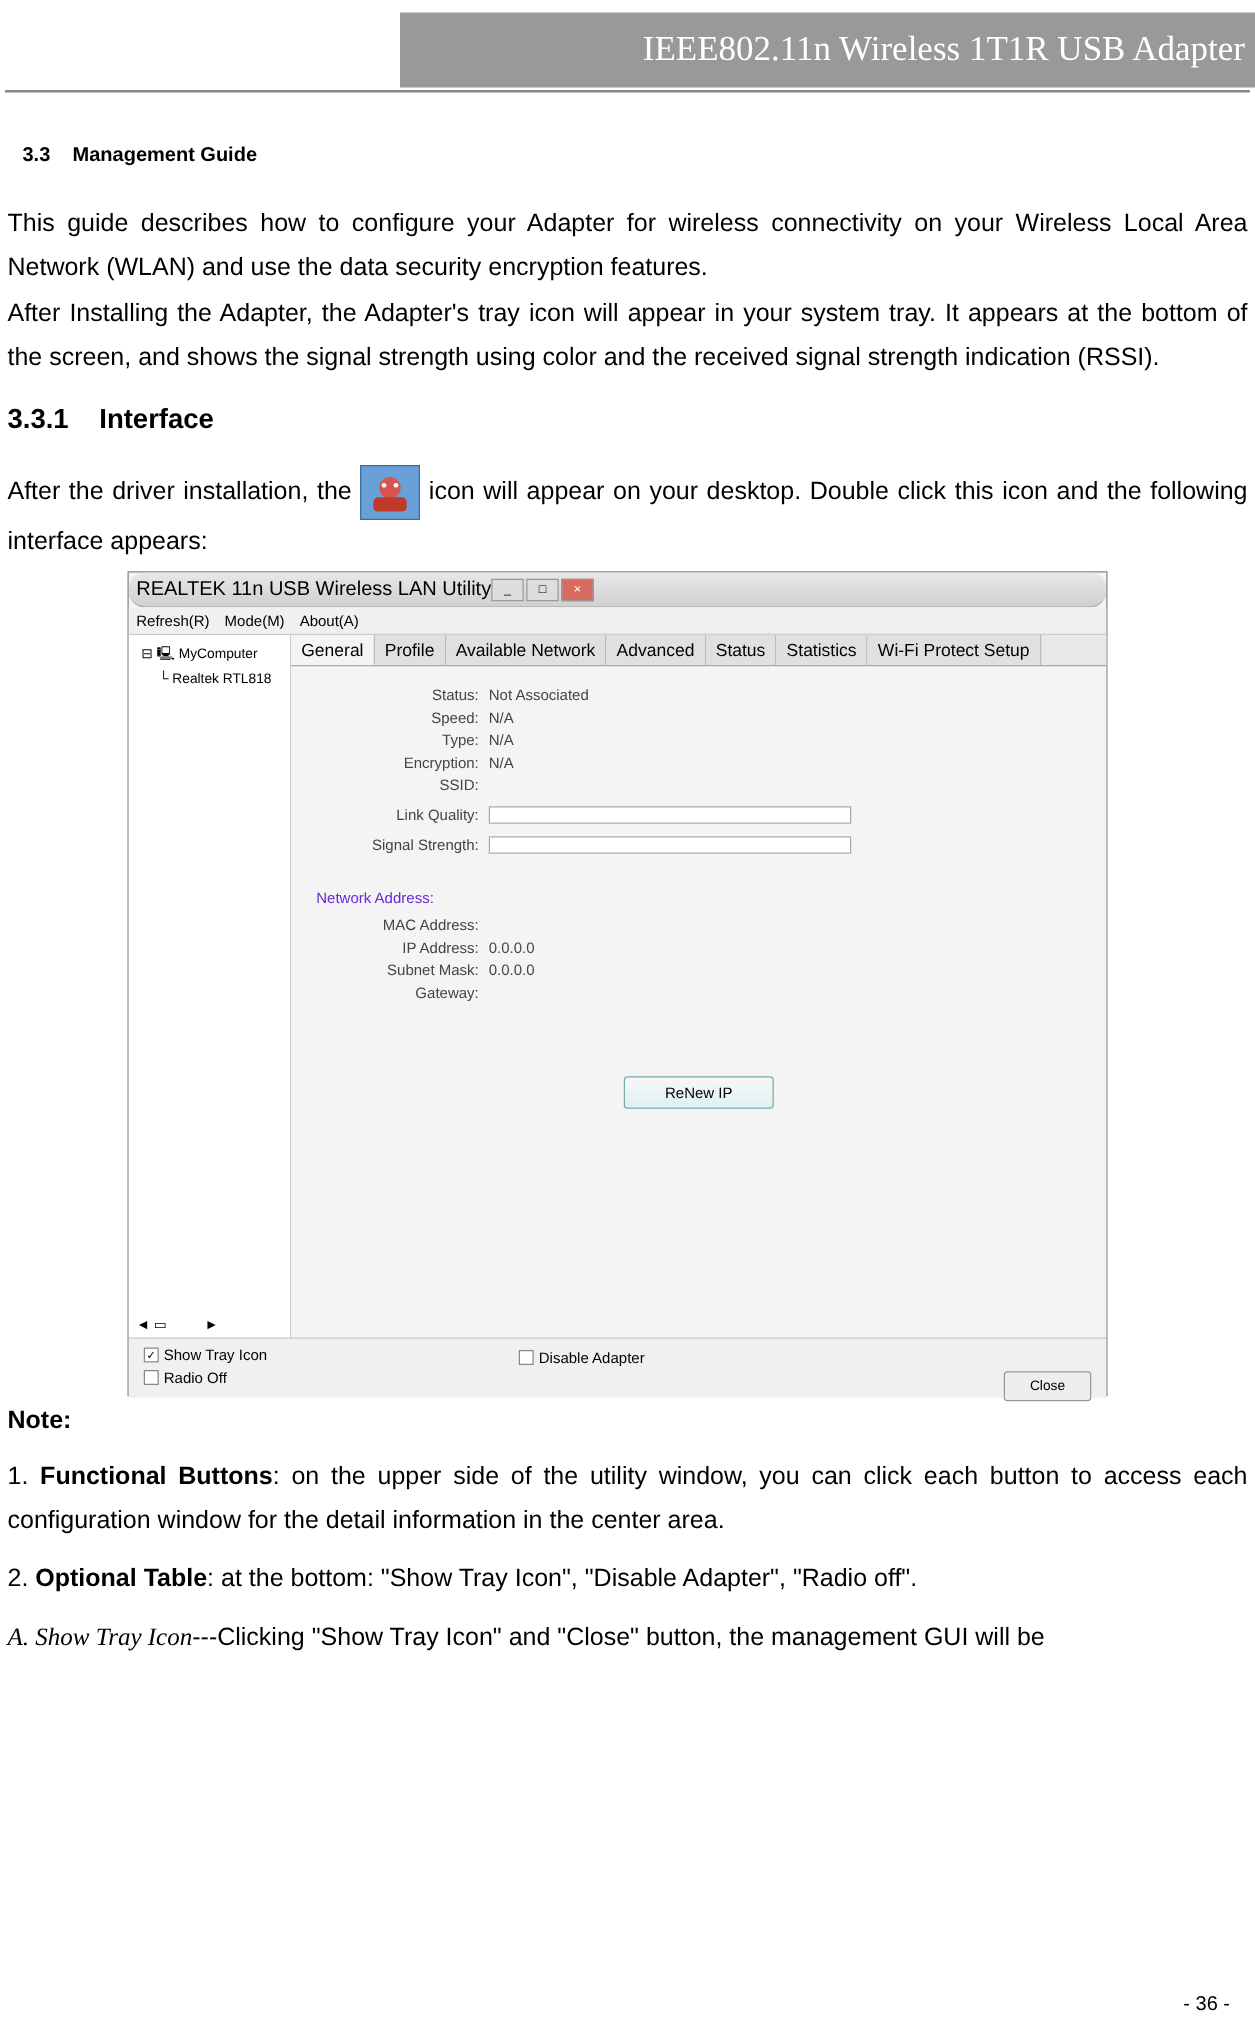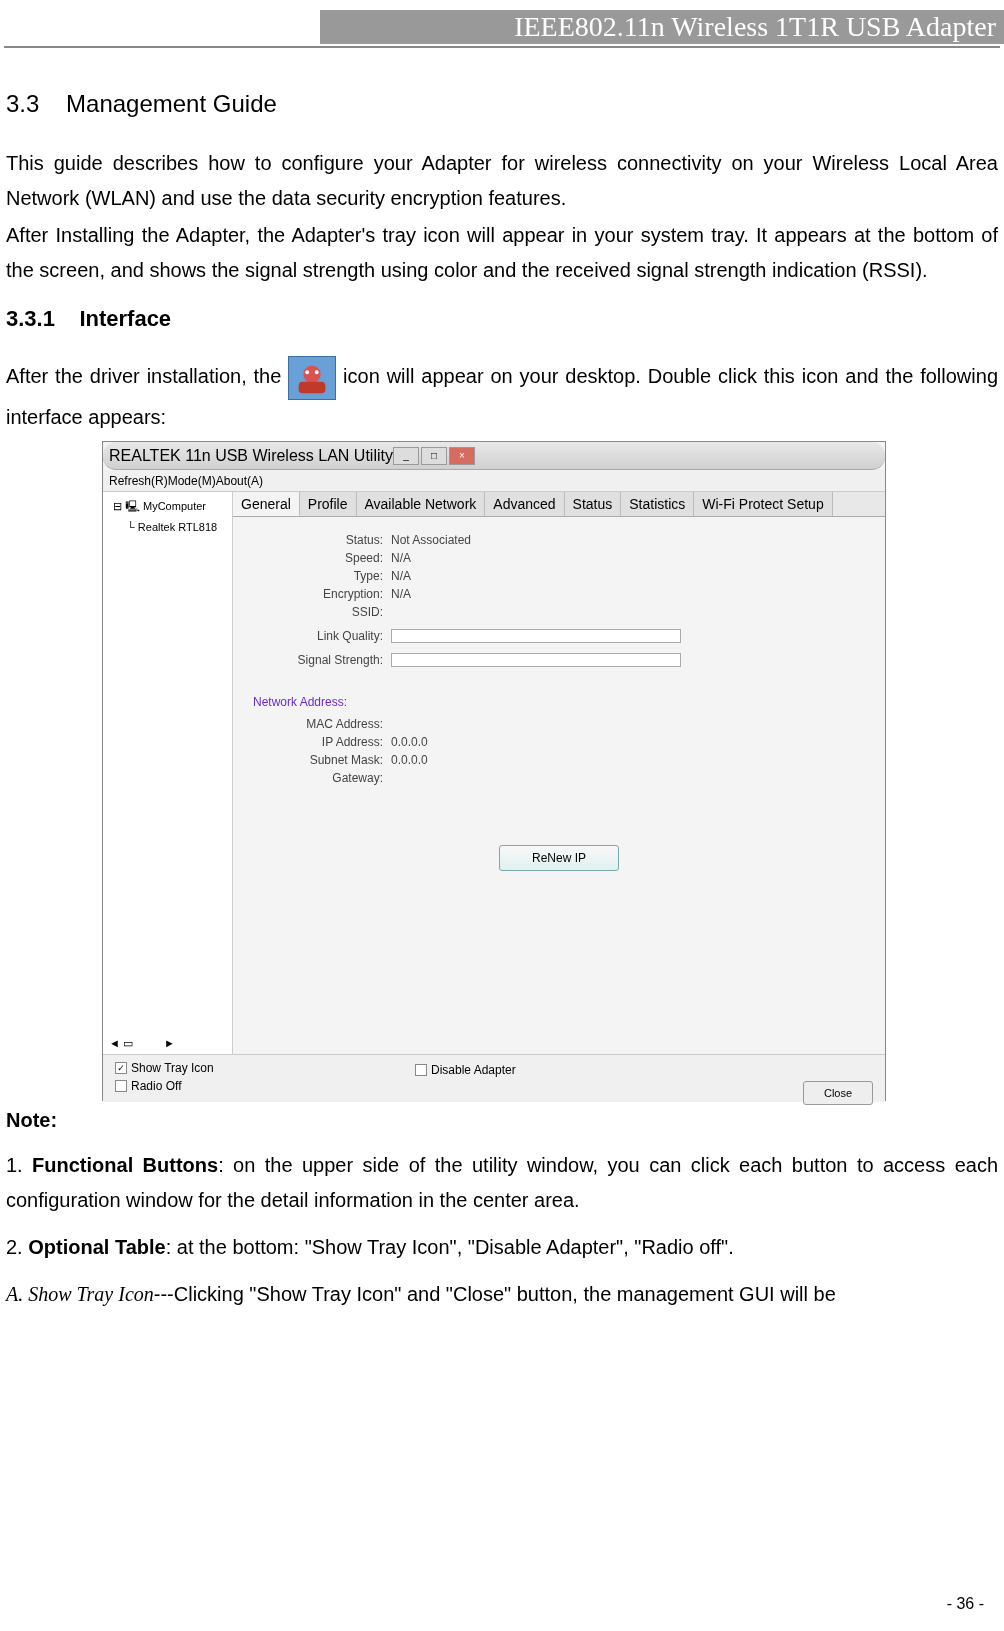--- a/index.html
+++ b/index.html
@@ -1,30 +1,30 @@
 <!DOCTYPE html>
 <html><head>
   <meta charset="utf-8">
   <style>
     * { margin: 0; padding: 0; box-sizing: border-box; }
     body { font-family: Arial, sans-serif; width: 1004px; height: 1631px; background: #fff; position: relative; }
-    .header-bar { background: #999; color: #fff; font-family: "Times New Roman", serif; font-size: 28px; padding: 1px 8px; text-align: right; margin-left: 320px; margin-top: 10px; }
+    .header-bar { background: #999; color: #fff; font-family: "Times New Roman", serif; font-size: 28px; padding: 14px 8px; text-align: right; margin-left: 320px; margin-top: 10px; }
     .header-line { border-bottom: 2px solid #888; margin-top: 2px; margin-left: 4px; margin-right: 4px; }
     .content { padding: 4px 6px; }
-    .section-head { font-size: 24px; font-weight: normal; margin-top: 38px; margin-bottom: 28px; }
+    .section-head { font-size: 16px; font-weight: bold; margin-top: 38px; margin-bottom: 28px; margin-left: 12px; }
     .para { font-size: 20px; line-height: 1.75; text-align: justify; margin-bottom: 2px; }
     .subsection { font-size: 22px; font-weight: bold; margin-top: 18px; margin-bottom: 24px; }
     .inline-icon { display: inline-block; width: 48px; height: 44px; background: #6aa0d8; vertical-align: middle; border: 1px solid #3b6ea0; position: relative; }
     .inline-icon svg { width: 100%; height: 100%; }
     .screenshot { width: 784px; height: 660px; margin: 6px 0 6px 96px; border: 1px solid #888; background: #f4f4f4; position: relative; font-family: Tahoma, sans-serif; }
     .win-titlebar { height: 28px; background: linear-gradient(#e8e8e8,#d0d0d0); display: flex; align-items: center; padding: 0 6px; border-bottom: 1px solid #aaa; border-radius: 13px; }
     .win-btns { display: flex; gap: 2px; }
     .win-btn { width: 26px; height: 18px; background: #ddd; border: 1px solid #999; font-size: 10px; display: flex; align-items: center; justify-content: center; }
     .win-btn.close { background: #d86b5f; color: #fff; }
-    .menu-bar { height: 22px; background: #f0f0f0; display: flex; align-items: center; font-size: 12px; border-bottom: 1px solid #ccc; padding-left: 6px; gap: 0; }
+    .menu-bar { height: 22px; background: #f0f0f0; display: flex; align-items: center; font-size: 12px; border-bottom: 1px solid #ccc; padding-left: 6px; gap: 12px; }
     .main-area { display: flex; height: 562px; }
     .tree-panel { width: 130px; border-right: 1px solid #ccc; background: #fff; font-size: 11px; padding: 4px; }
     .tree-item { padding: 2px 0 2px 6px; }
     .tree-item.child { padding-left: 20px; }
     .right-panel { flex: 1; background: #f4f4f4; position: relative; }
     .tab-row { display: flex; height: 25px; font-size: 14px; background: #e8e8e8; border-bottom: 1px solid #aaa; }
     .tab { padding: 4px 8px; border-right: 1px solid #bbb; background: #e0e0e0; }
     .tab.active { background: #f4f4f4; border-bottom: 1px solid #f4f4f4; }
     .info-area { padding: 12px 20px; font-size: 12px; }
     .info-row { display: flex; margin: 4px 0; }

